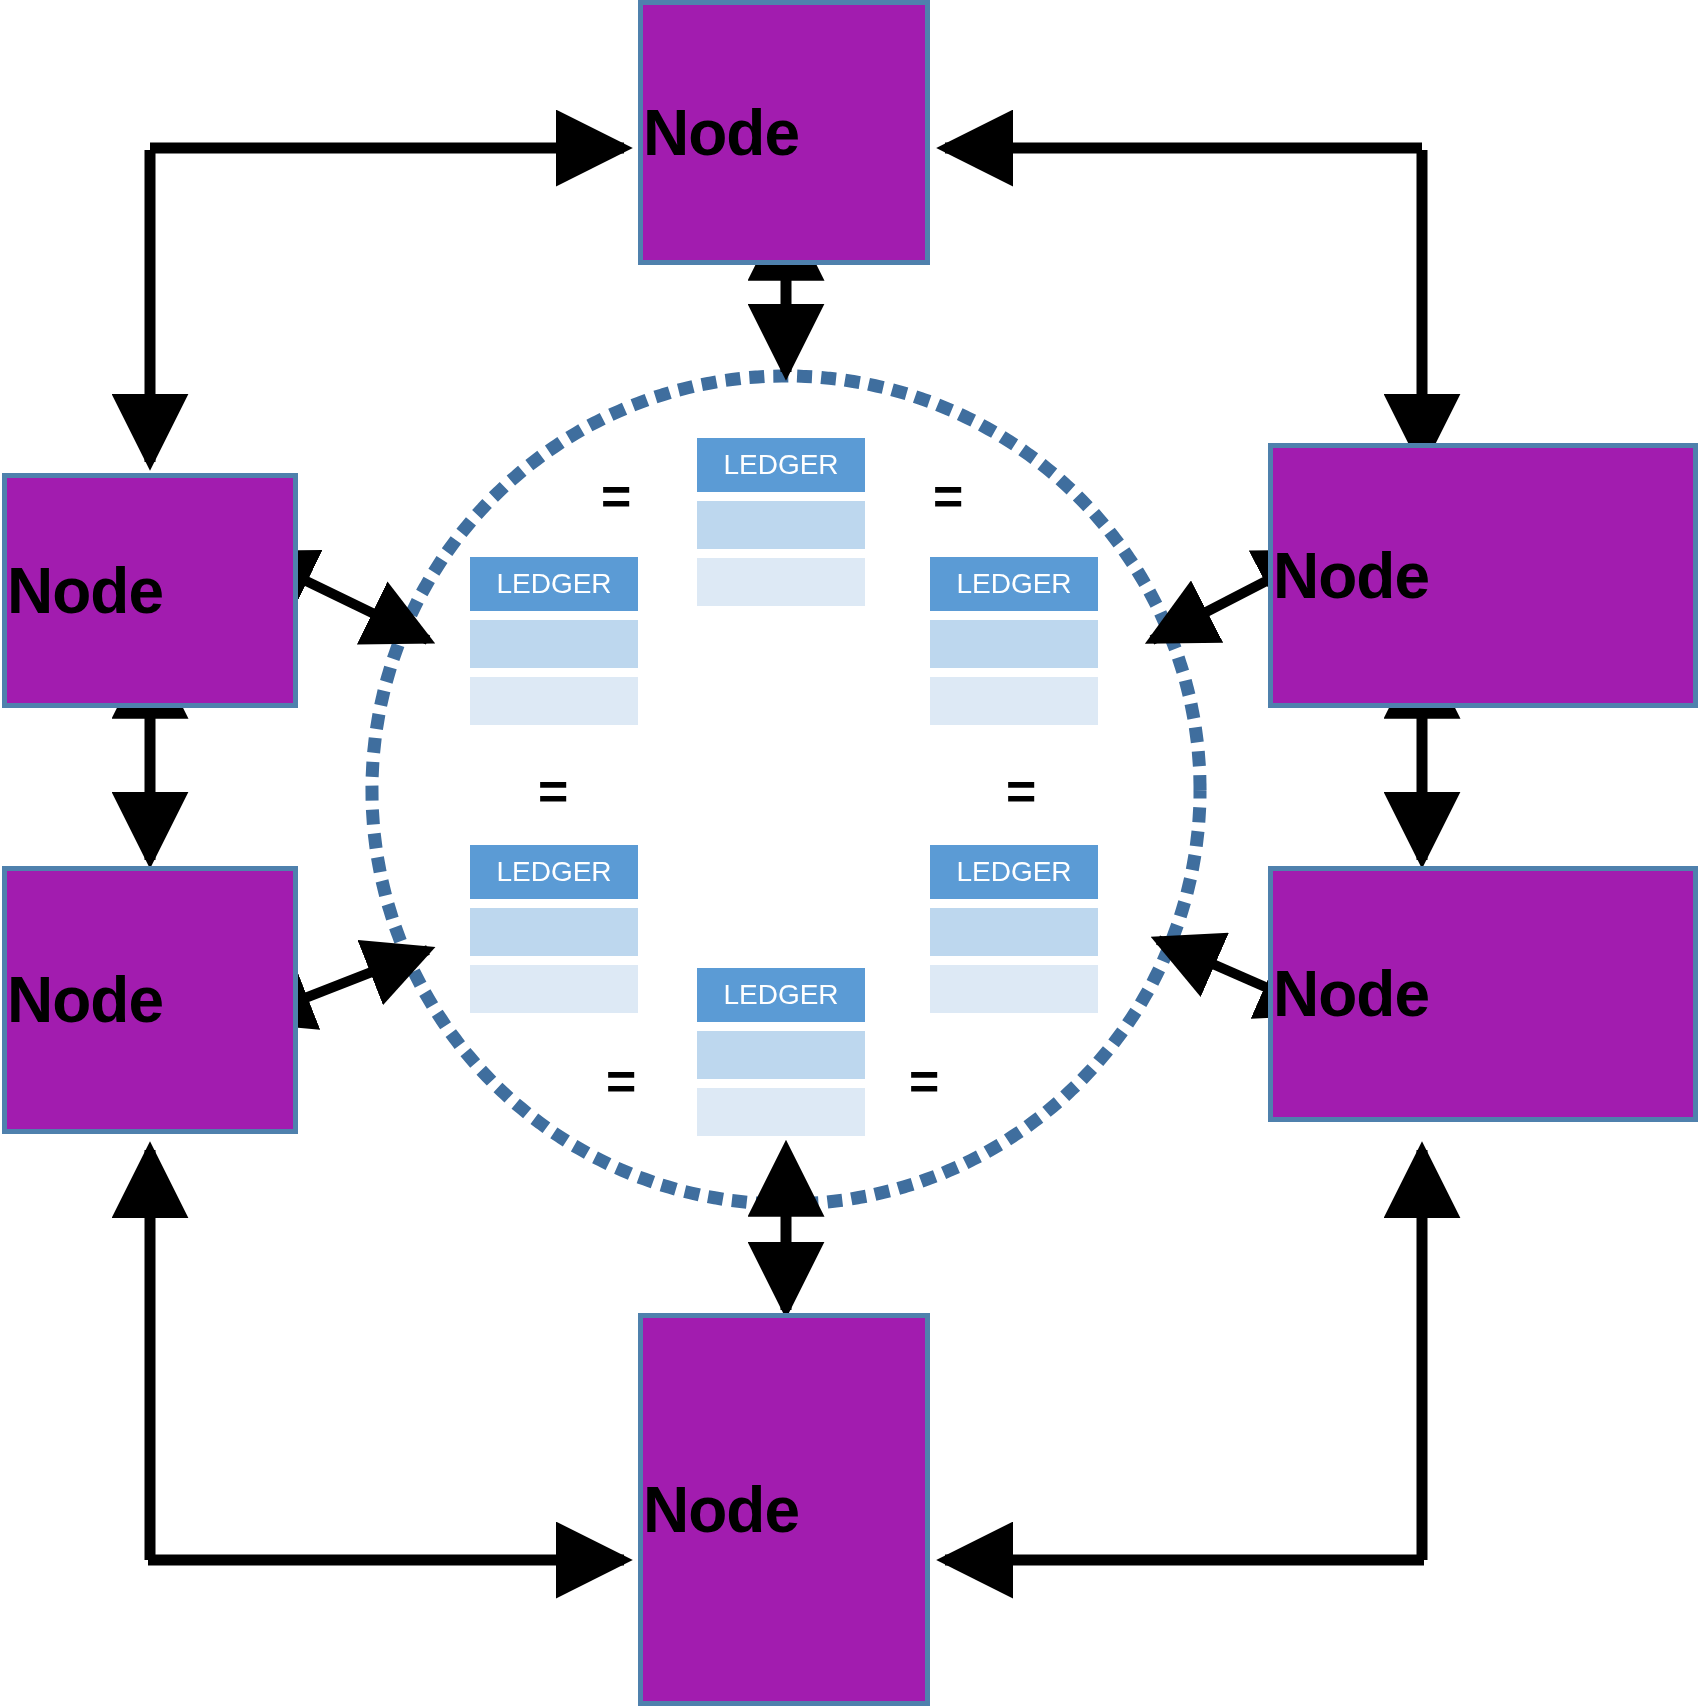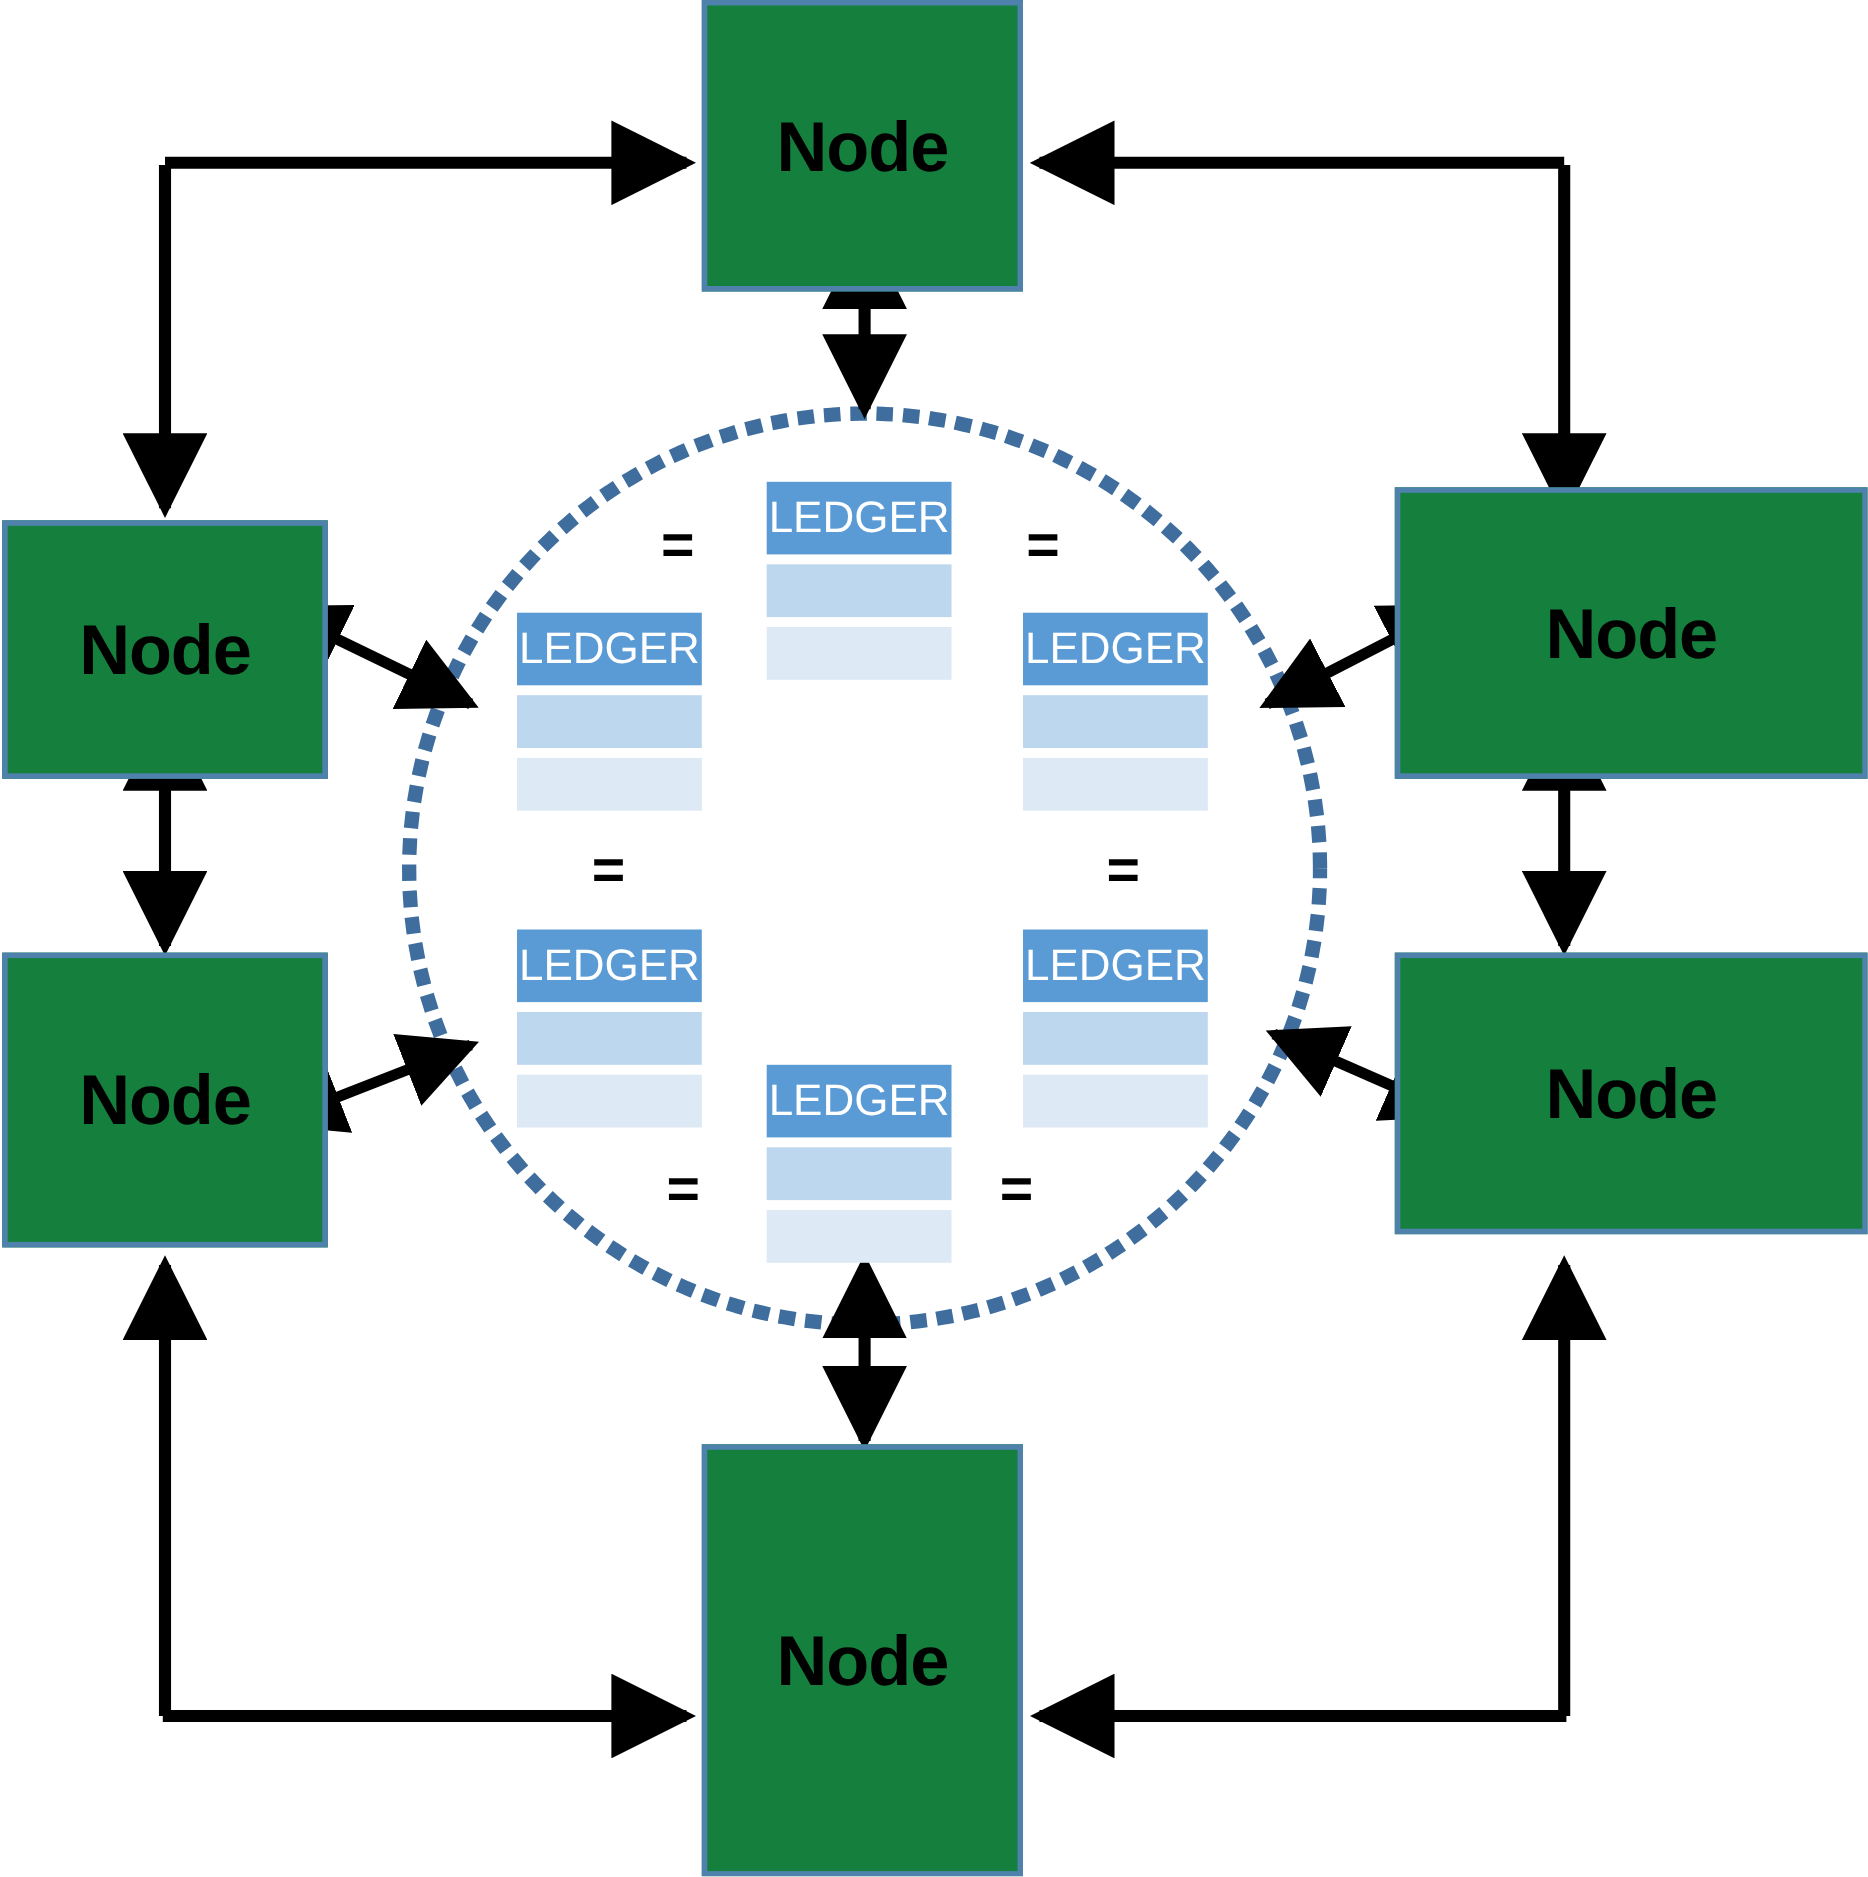--- a/index.html
+++ b/index.html
@@ -19,45 +19,44 @@
   }
   svg.layer {
     position: absolute;
     left: 0;
     top: 0;
     width: 1698px;
     height: 1706px;
   }
   .node-box {
     position: absolute;
-    background: #15803d;
+    background: #a21caf;
     border: 5px solid #4f81ad;
     box-sizing: border-box;
     display: flex;
     align-items: center;
-    justify-content: center;
   }
   .node-label {
     font-family: "Liberation Sans", sans-serif;
     font-weight: bold;
     font-size: 64px;
     color: #000000;
     letter-spacing: -1px;
     line-height: 1;
   }
   .ledger {
     position: absolute;
     width: 168px;
   }
   .ledger-header {
-    height: 66px;
+    height: 54px;
     background: #5b9bd5;
     color: #ffffff;
     font-family: "Liberation Sans", sans-serif;
-    font-size: 40px;
+    font-size: 28px;
     display: flex;
     align-items: center;
     justify-content: center;
     letter-spacing: 0px;
     box-sizing: border-box;
   }
   .ledger-row-a {
     height: 48px;
     background: #bdd7ee;
     margin-top: 9px;

